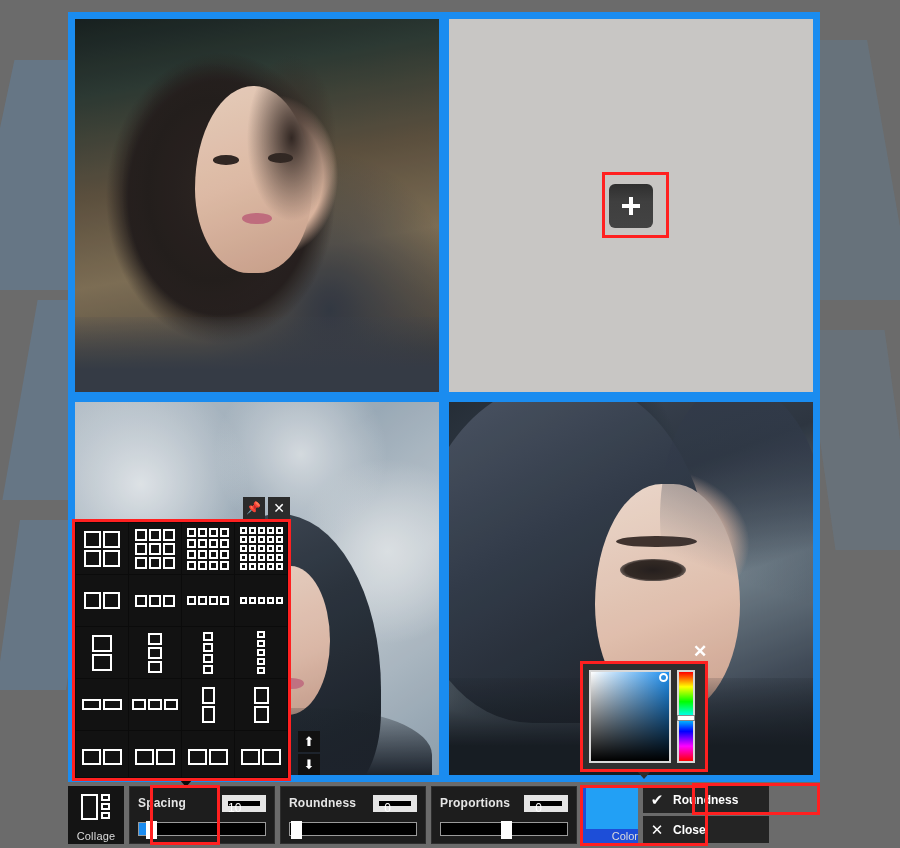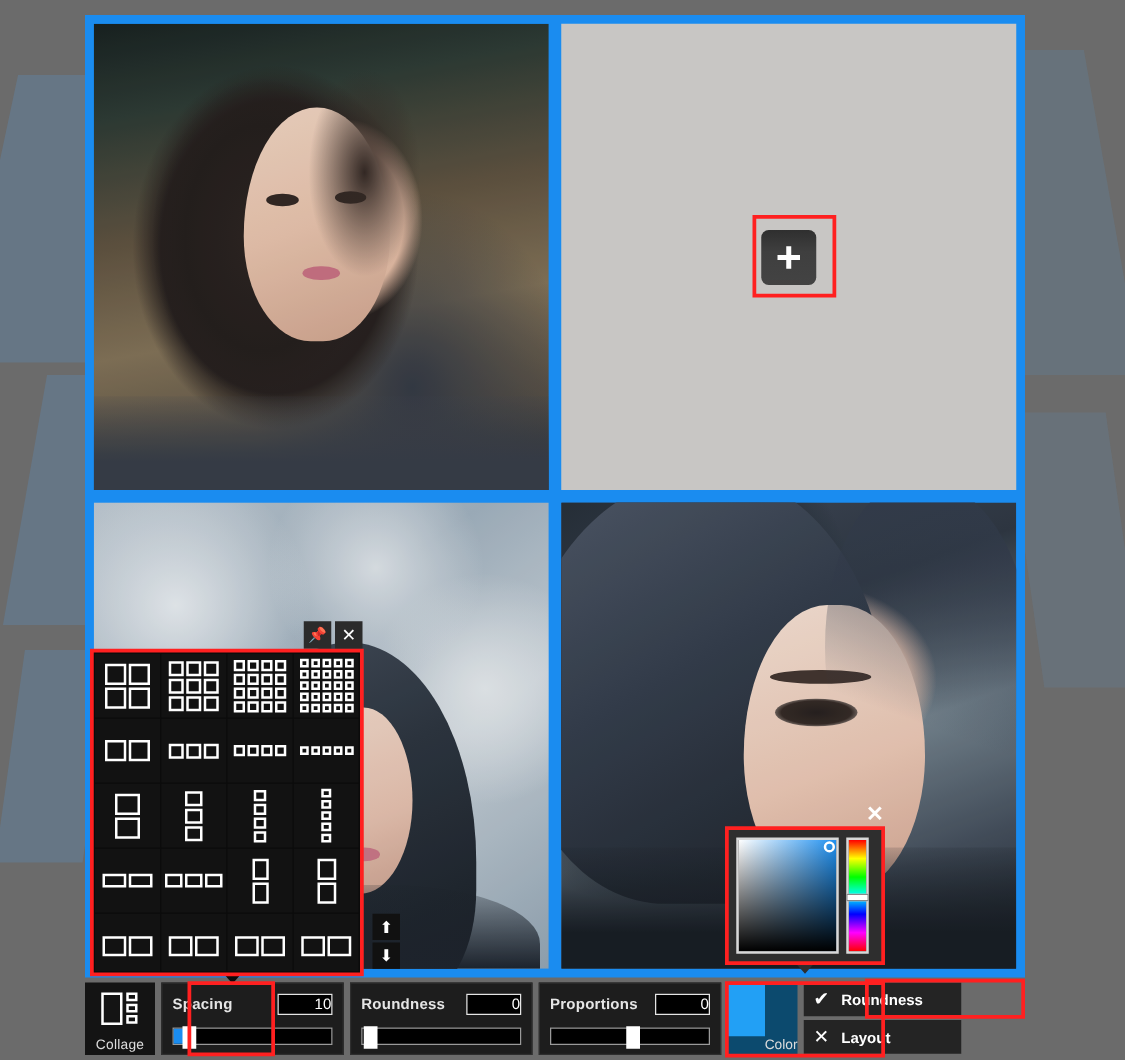--- a/index.html
+++ b/index.html
@@ -129,31 +129,31 @@
   .collage-ico .big{width:17px;height:26px;border:2px solid #fff;box-sizing:border-box;}
   .collage-ico .col{display:flex;flex-direction:column;gap:2px;}
   .collage-ico .col span{width:9px;height:7px;border:2px solid #fff;box-sizing:border-box;display:block;}
   .layout-ico{width:28px;height:26px;border:2px solid #fff;box-sizing:border-box;display:grid;
     grid-template-columns:1fr 1fr;grid-template-rows:1fr 1fr;margin-top:3px;}
   .layout-ico i{border:1px solid #fff;box-sizing:border-box;}
   .slider-panel{width:146px;padding:6px 8px;box-sizing:border-box;}
   .sp-top{display:flex;align-items:center;justify-content:space-between;height:20px;}
   .sp-name{font-size:12px;color:#e5e5e5;font-weight:bold;letter-spacing:.2px;}
   .sp-val{
-    width:44px;height:17px;background:#000;border:1px solid #e5e5e5;color:#fff;
-    font-size:12px;text-align:right;padding-right:0;box-sizing:border-box;line-height:15px;
+    width:44px;height:17px;background:#000;border:6px solid #e5e5e5;color:#fff;
+    font-size:12px;text-align:right;padding-right:20px;box-sizing:border-box;line-height:15px;
   }
   .sp-track{
     position:relative;margin-top:9px;height:14px;background:#000;border:1px solid #9a9a9a;
     box-sizing:border-box;
   }
   .sp-fill{position:absolute;left:0;top:0;bottom:0;background:#1f90f0;}
   .sp-thumb{position:absolute;top:-2px;width:11px;height:18px;background:#fff;}
   .color-panel{
-    width:56px;height:58px;background:#0c4a6e;display:flex;flex-direction:row;align-items:flex-start;
+    width:56px;height:58px;background:#1d4ed8;display:flex;flex-direction:column;align-items:flex-end;
   }
   .color-sw{width:52px;height:42px;margin-top:1px;}
   .color-panel .lbl{font-size:11px;color:#dcdcdc;margin-top:auto;padding-bottom:2px;}
   .endcol{display:flex;flex-direction:column;gap:3px;}
   .endbtn{
     width:126px;height:27px;background:#242424;display:flex;align-items:center;gap:8px;
     padding-left:6px;box-sizing:border-box;
   }
   .endbtn .g{width:16px;text-align:center;color:#fff;font-size:15px;line-height:1;}
   .endbtn .t{font-size:12px;color:#fff;font-weight:bold;}
@@ -505,21 +505,21 @@
     <span class="lbl">Color</span>
   </div>
 
   <div class="endcol">
     <div class="endbtn">
       <span class="g">✔</span>
       <span class="t">Roundness</span>
     </div>
     <div class="endbtn">
       <span class="g">✕</span>
-      <span class="t">Layout</span>
+      <span class="t">Close</span>
     </div>
   </div>
 </div>
 
 <div class="redbox" style="left: 602px; top: 172px; width: 67px; height: 66px; border-color: rgb(255, 32, 32);"></div>
 <div class="redbox" style="left: 72px; top: 519px; width: 219px; height: 262px; border-color: rgb(255, 32, 32);"></div>
 <div class="redbox" style="left: 150px; top: 785px; width: 70px; height: 60px; border-color: rgb(255, 32, 32);"></div>
 <div class="redbox" style="left: 580px; top: 661px; width: 128px; height: 111px; border-color: rgb(255, 32, 32);"></div>
 <div class="redbox" style="left: 580px; top: 785px; width: 128px; height: 61px; border-color: rgb(255, 32, 32);"></div>
 <div class="redbox" style="left: 692px; top: 783px; width: 128px; height: 32px; border-color: rgb(255, 32, 32);"></div>

